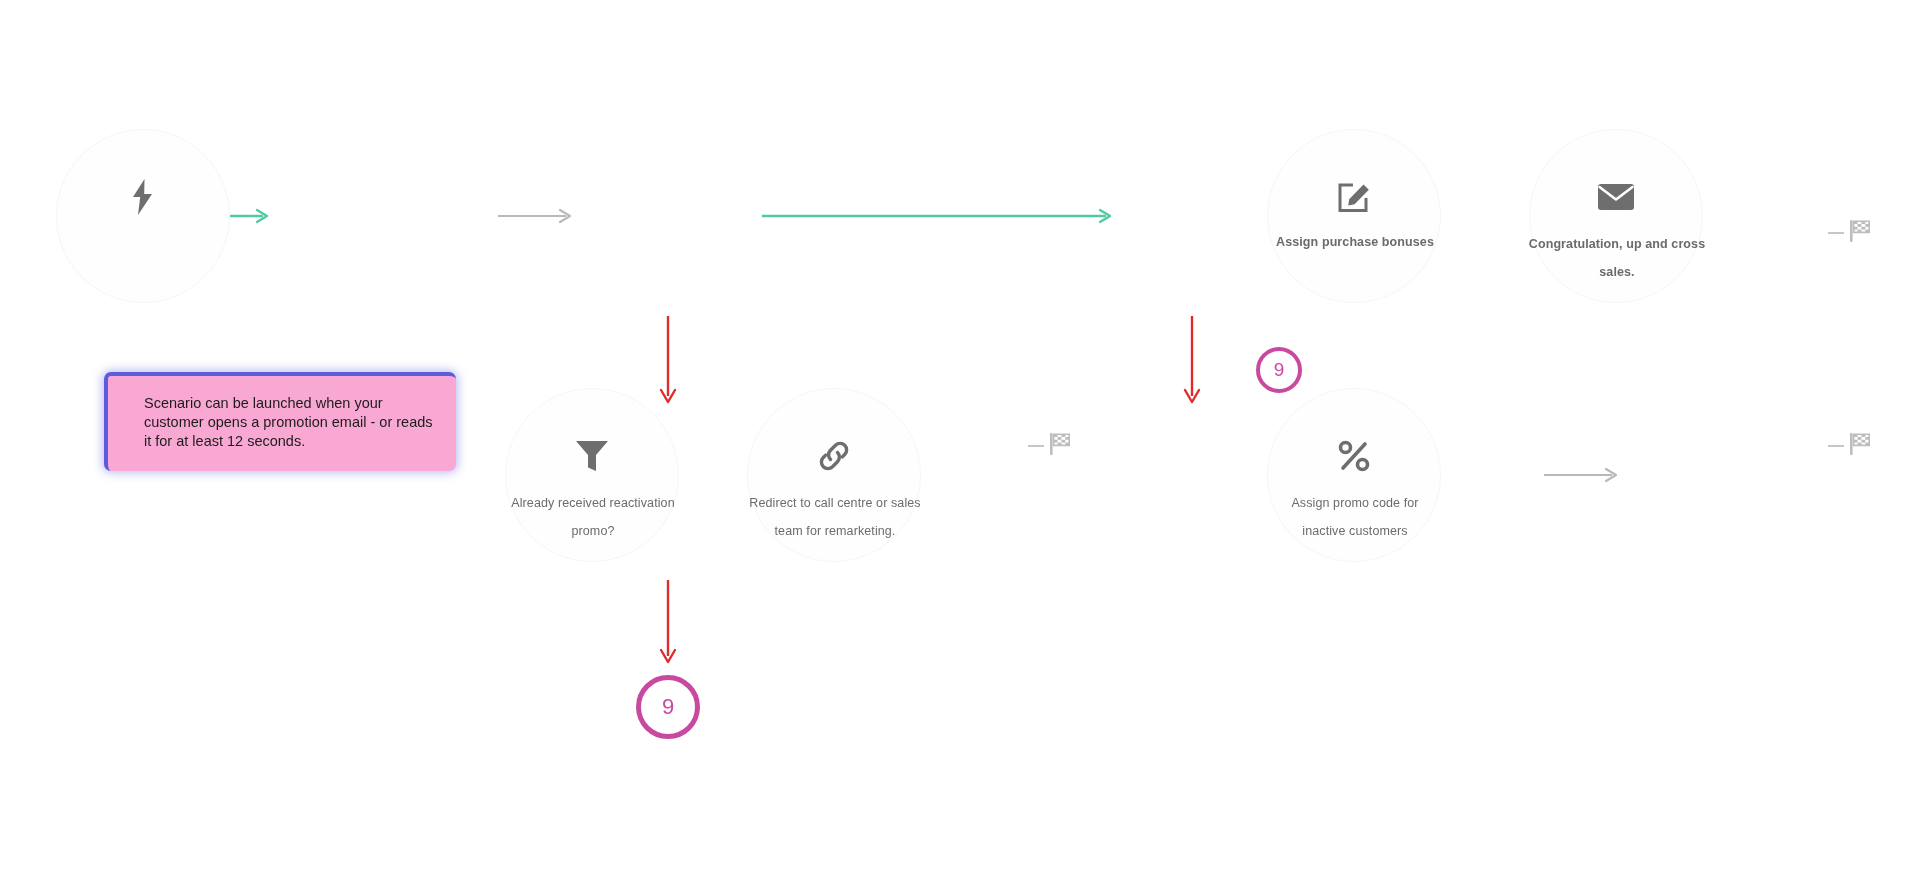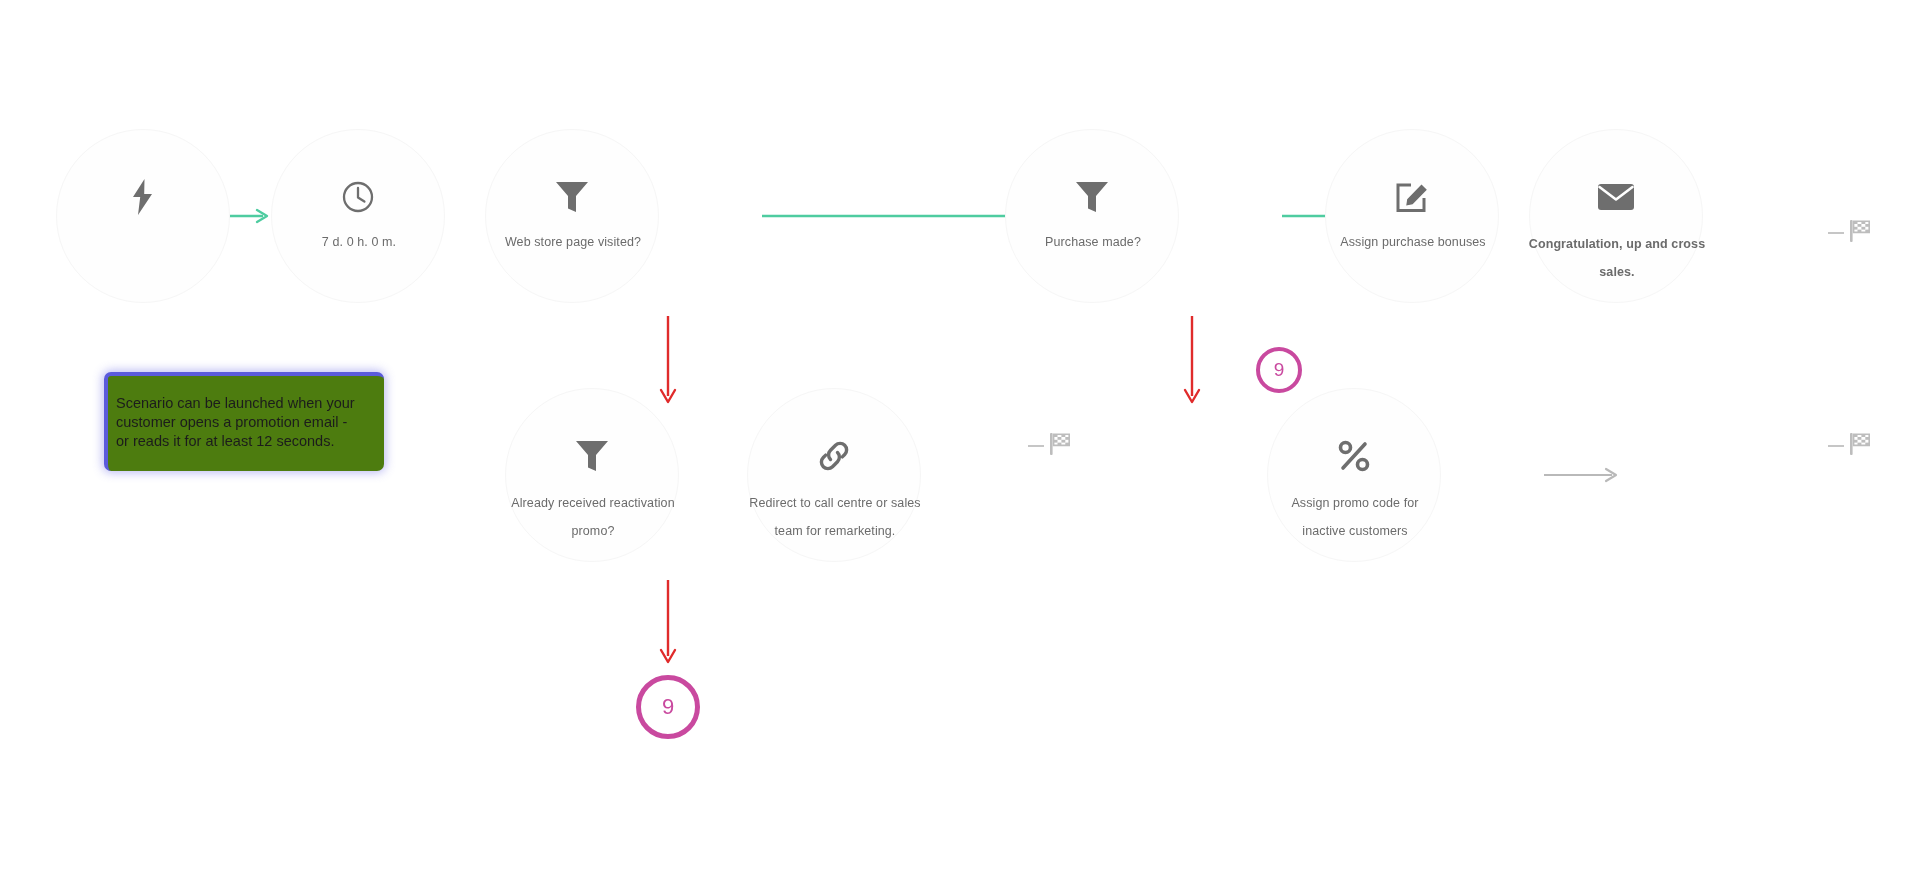--- a/index.html
+++ b/index.html
@@ -86,27 +86,27 @@
 
   
   .conn { position: absolute; }
   .conn svg { display: block; overflow: visible; }
 
   
   .tooltip {
     position: absolute;
     left: 104px;
     top: 372px;
-    width: 280px;
-    background: #4d7c0f;
+    width: 352px;
+    background: #f9a8d4;
     border-radius: 7px;
     border-top: 4px solid #5b5bdc;
     border-left: 4px solid #5b5bdc;
     box-shadow: 0 0 10px 2px rgba(110,110,230,.45);
-    padding: 18px 20px 20px 8px;
+    padding: 18px 20px 20px 36px;
   }
   .tooltip .txt {
     font-size: 14.5px;
     line-height: 19px;
     color: #1c1c1c;
     white-space: pre-line;
   }
 
   
   .flag { position: absolute; display: flex; align-items: center; color: #bdbdbd; }
@@ -250,49 +250,24 @@
 
   <div class="node" style="left:56px; top:129px;">
     <span class="glyph">
       <svg width="30" height="36" viewBox="0 0 30 36" fill="#6e6e6e">
         <path d="M16.5,0 L5,18 h7.2 L10,36 L24,15 h-7.8 z"></path>
       </svg>
     </span>
     <span class="label"></span>
   </div>
 
-  <div class="node" style="left:271px; top:129px;">
-    <span class="glyph">
-      <svg width="34" height="34" viewBox="0 0 34 34" fill="none" stroke="#6e6e6e" stroke-width="2.3">
-        <circle cx="17" cy="17" r="14"></circle>
-        <path d="M17,8 V17.6 L23.4,21.6" stroke-linecap="round" stroke-linejoin="round"></path>
-      </svg>
-    </span>
-    <span class="label tight">7 d. 0 h. 0 m.</span>
-  </div>
-
-  <div class="node" style="left:485px; top:129px;">
-    <span class="glyph">
-      <svg width="36" height="34" viewBox="0 0 36 34" fill="#6e6e6e">
-        <path d="M2,2 h32 L22,16 v16 l-8,-3.5 V16 z"></path>
-      </svg>
-    </span>
-    <span class="label tight">Web store page visited?</span>
-  </div>
-
-  <div class="node" style="left:1005px; top:129px;">
-    <span class="glyph">
-      <svg width="36" height="34" viewBox="0 0 36 34" fill="#6e6e6e">
-        <path d="M2,2 h32 L22,16 v16 l-8,-3.5 V16 z"></path>
-      </svg>
-    </span>
-    <span class="label tight">Purchase made?</span>
-  </div>
-
-  <div class="node" style="left:1325px; top:129px;">
+
+
+
+  <div class="node" style="left:1267px; top:129px;font-weight:bold;">
     <span class="glyph">
       <svg width="36" height="36" viewBox="0 0 36 36" fill="none" stroke="#6e6e6e" stroke-width="3">
         <path d="M30,19 v12.5 h-26 V6 h13"></path>
         <path d="M14,20.5 L27.5,6.6 l4.2,4.2 L18.2,24.6 l-5,1 z" fill="#6e6e6e" stroke-width="1.6"></path>
       </svg>
     </span>
     <span class="label tight">Assign purchase bonuses</span>
   </div>
 
   <div class="node" style="left:1529px; top:129px;font-weight:bold;">

